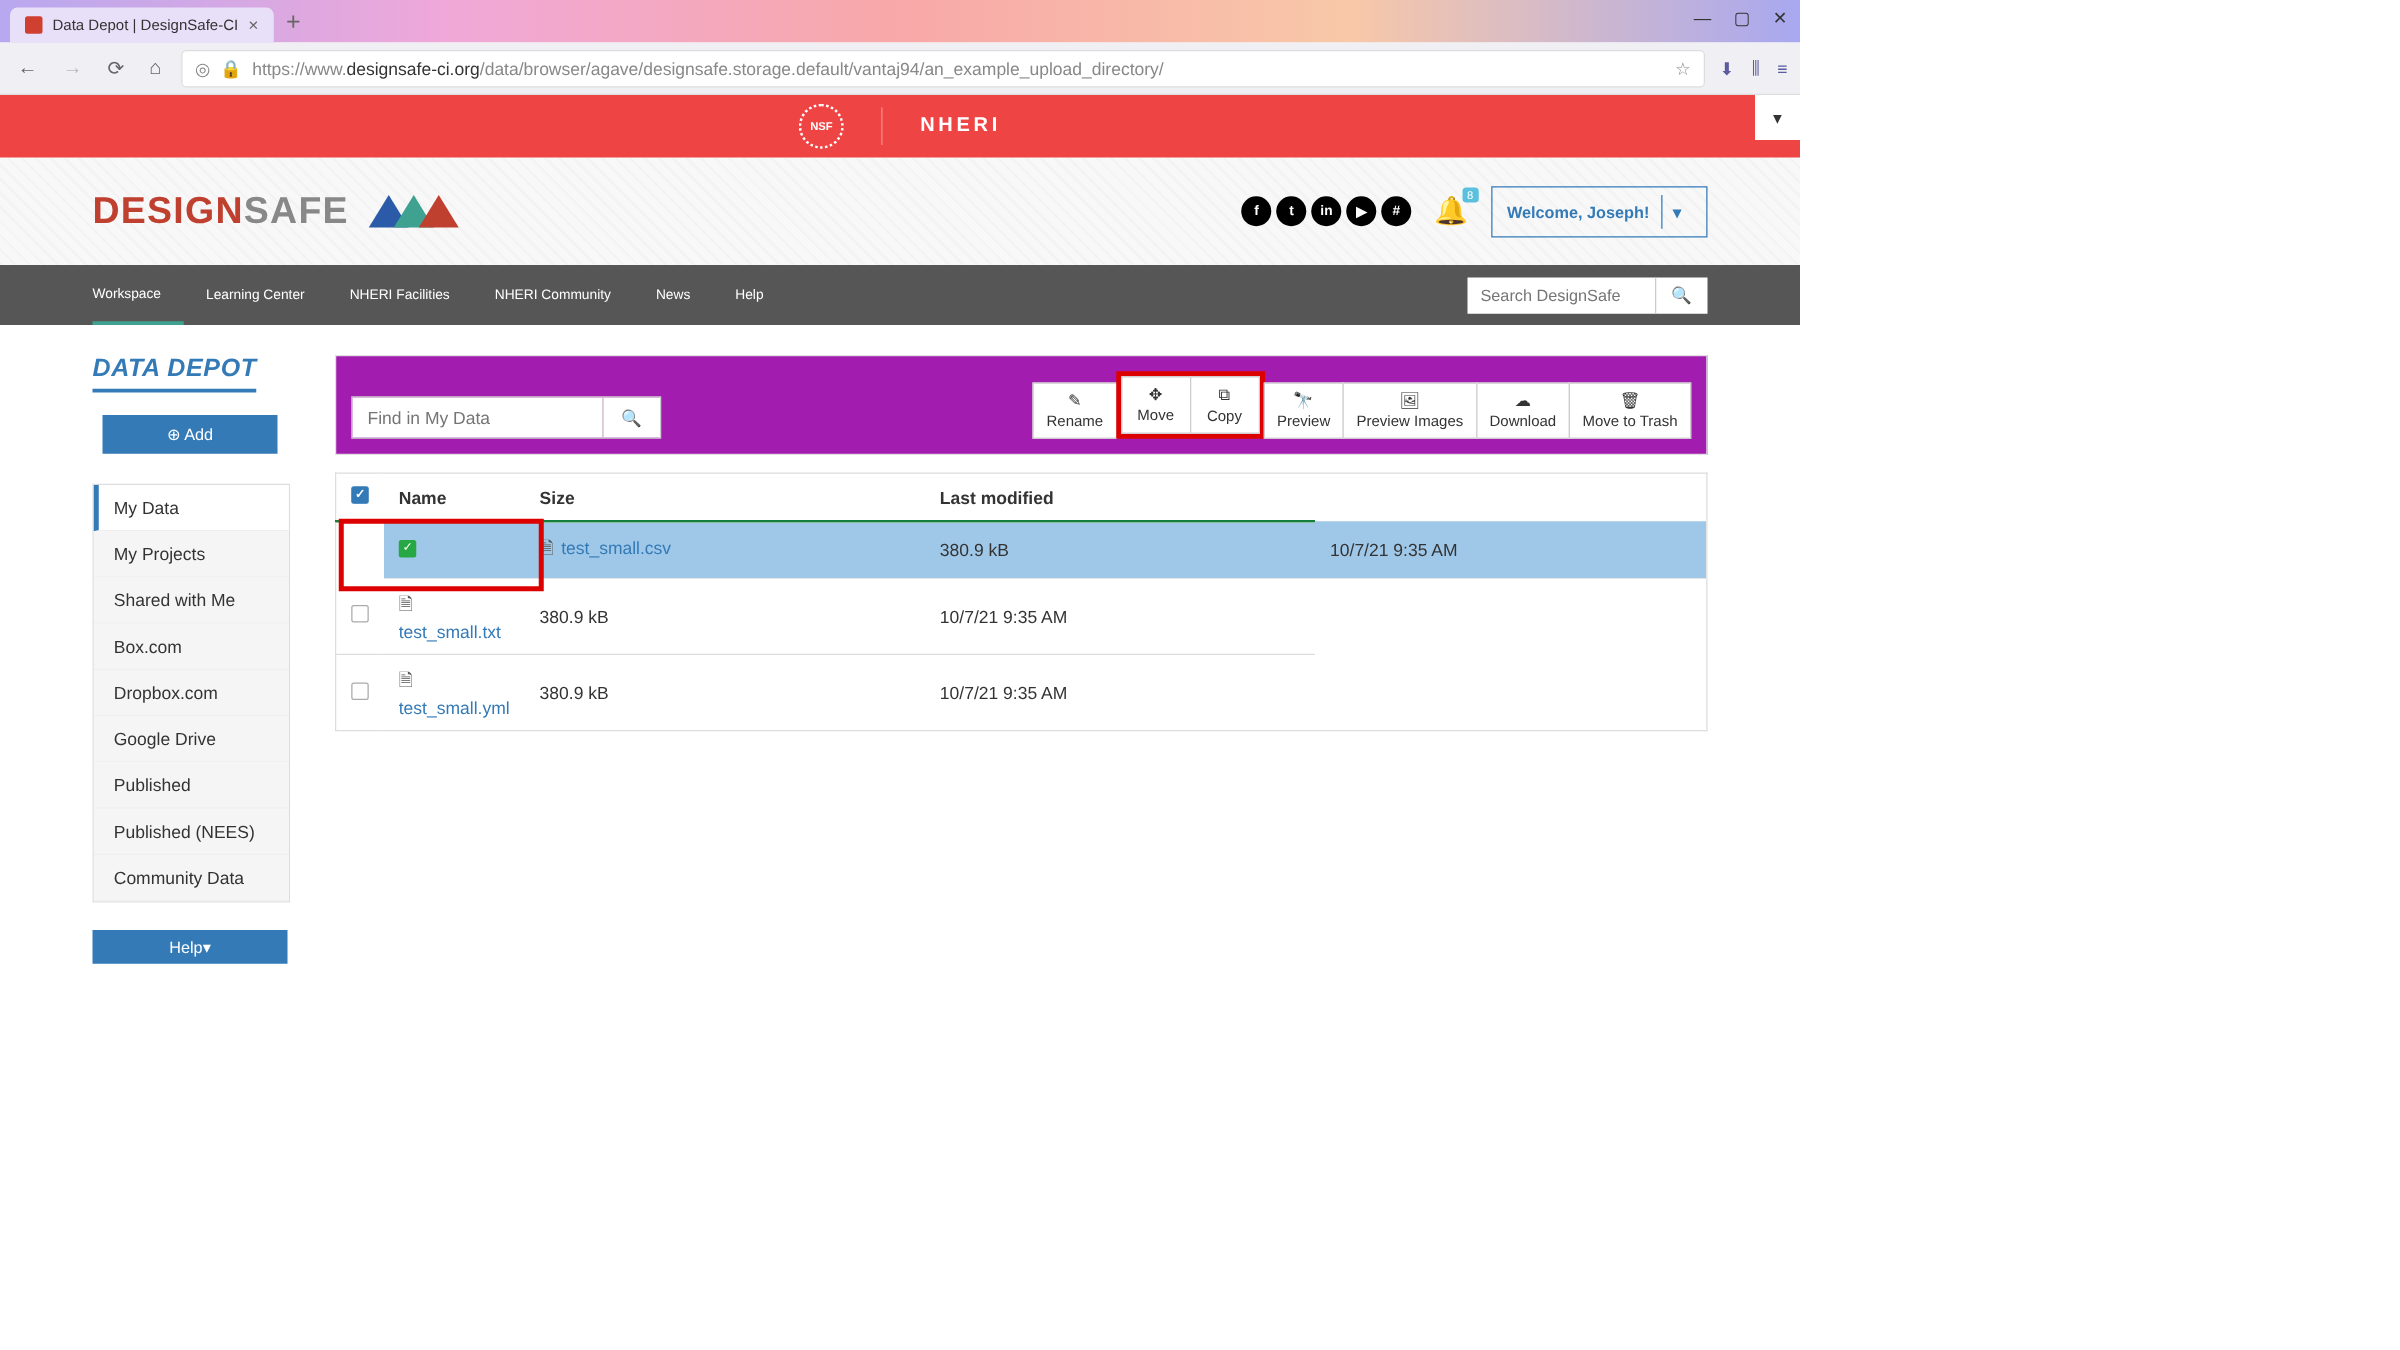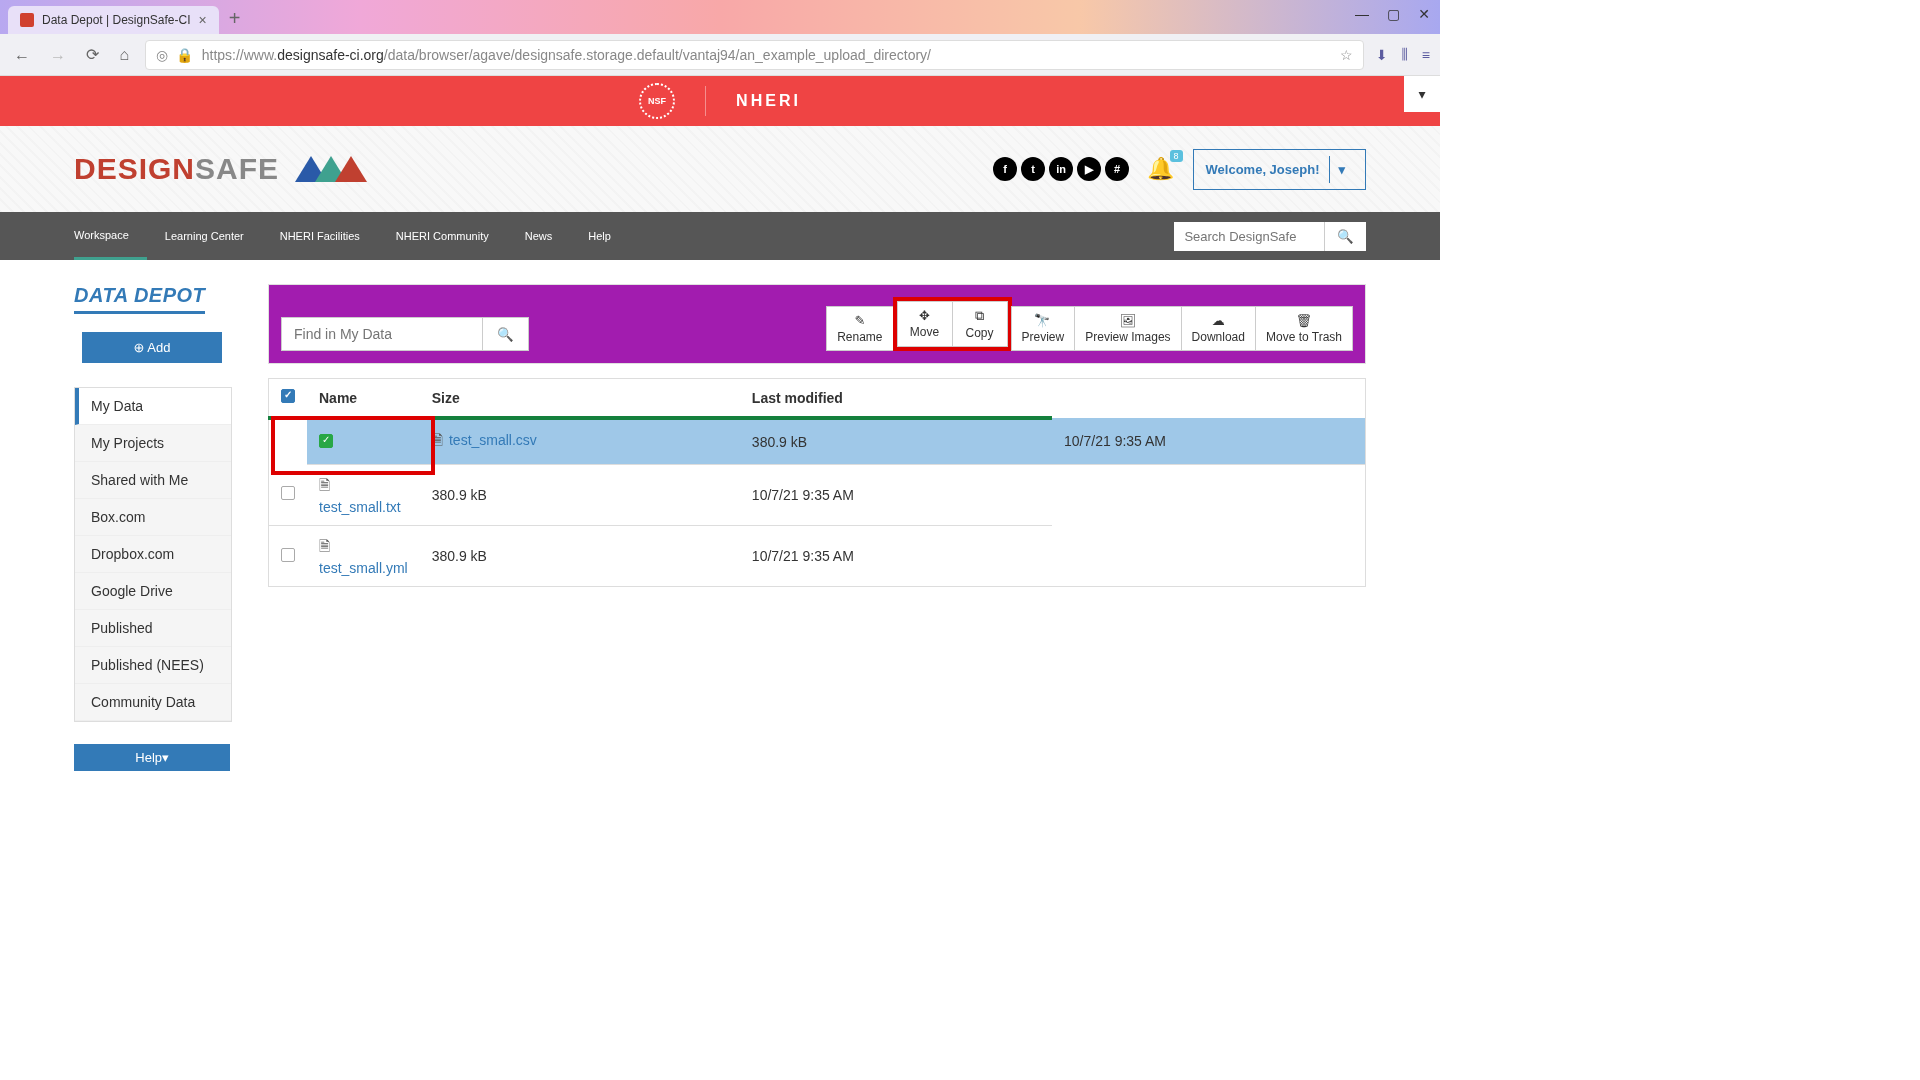--- a/index.html
+++ b/index.html
@@ -74,21 +74,21 @@
 .action-btn .icon { font-size: 13px; }
 .highlight-box { border: 4px solid #d00; display: flex; margin-left: -1px; }
 .highlight-box .action-btn { margin-left: 0; border: 1px solid #ccc; }
 .highlight-box .action-btn + .action-btn { margin-left: -1px; }
 
 .breadcrumb { background: #f5f5f5; border: 1px solid #e0e0e0; border-top: none; padding: 10px 14px; font-size: 14px; }
 .breadcrumb a { color: #337ab7; text-decoration: none; }
 .breadcrumb .sep { color: #aaa; padding: 0 6px; }
 
 .file-table { width: 100%; border: 1px solid #ddd; border-collapse: collapse; margin-top: 14px; }
-.file-table th { text-align: left; padding: 10px 12px; font-weight: bold; border-bottom: 4px solid #15803d; }
+.file-table th { text-align: left; padding: 10px 12px; font-weight: bold; border-bottom: 2px solid #15803d; }
 .file-table td { padding: 10px 12px; border-bottom: 1px solid #ddd; }
 .file-table th:nth-child(1), .file-table td:nth-child(1) { width: 30px; }
 .file-table tr.selected td { background: #9fc8e8; }
 .file-link { color: #337ab7; text-decoration: none; }
 .file-icon { color: #555; margin-right: 6px; }
 .chk { width: 14px; height: 14px; border: 1px solid #aaa; border-radius: 2px; display: inline-block; background: #fff; }
 .chk.checked { background: #28a745; border-color: #28a745; position: relative; }
 .chk.checked::after { content: "✓"; color: #fff; font-size: 10px; position: absolute; top: -1px; left: 2px; }
 .chk.header-chk { background: #337ab7; border-color: #337ab7; }
 .chk.header-chk::after { content: "✓"; color: #fff; font-size: 10px; position: absolute; top: -1px; left: 2px; }

